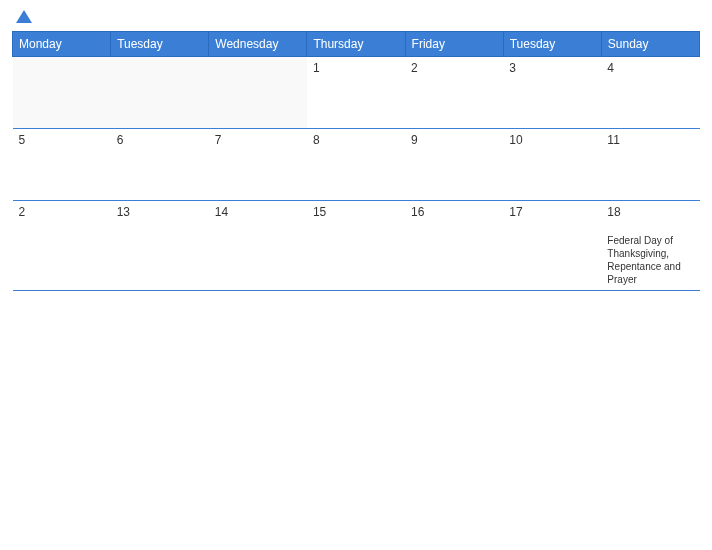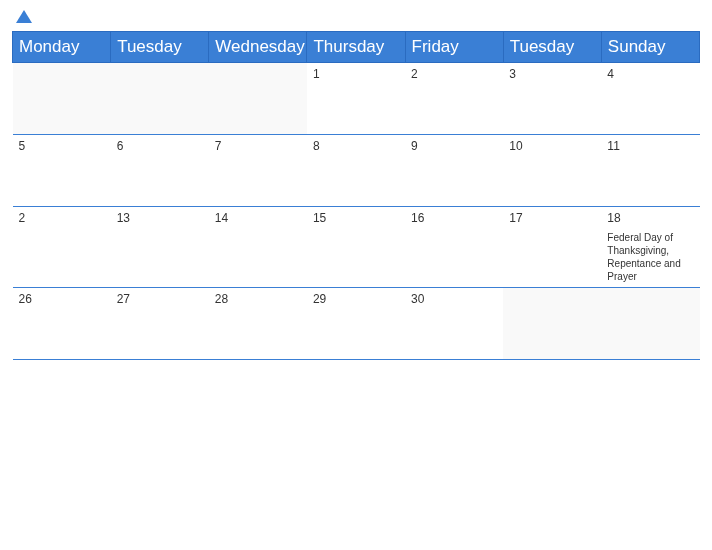--- a/index.html
+++ b/index.html
@@ -64,21 +64,21 @@
       text-align: right;
     }
     .calendar-grid {
       width: 100%;
       border-collapse: collapse;
       table-layout: fixed;
     }
     .calendar-grid thead tr th {
       background: #3a7fd5;
       color: #fff;
-      font-size: 17px;
+      font-size: 12px;
       font-weight: normal;
       padding: 5px 6px;
       text-align: left;
       border: 1px solid #2a6bc0;
     }
     .calendar-grid tbody tr {
       border-bottom: 1.5px solid #3a7fd5;
     }
     .calendar-grid tbody tr td {
       vertical-align: top;
@@ -90,21 +90,21 @@
       border-left: none;
     }
     .day-number {
       font-size: 12px;
       color: #333;
       display: block;
     }
     .holiday-text {
       font-size: 10px;
       color: #333;
-      margin-top: 6px;
+      margin-top: 15px;
       line-height: 1.3;
     }
     .empty-cell {
       background: #f9f9f9;
     }
   </style>
 </head>
 <body>
 
 <div class="calendar-container">
@@ -192,34 +192,15 @@
             <span class="day-number">16</span>
           </td>
           <td>
             <span class="day-number">17</span>
           </td>
           <td>
             <span class="day-number">18</span>
             <div class="holiday-text">Federal Day of Thanksgiving, Repentance and Prayer</div>
           </td>
         </tr>
-        <tr>
-          <td>
-            <span class="day-number">26</span>
-          </td>
-          <td>
-            <span class="day-number">27</span>
-          </td>
-          <td>
-            <span class="day-number">28</span>
-          </td>
-          <td>
-            <span class="day-number">29</span>
-          </td>
-          <td>
-            <span class="day-number">30</span>
-          </td>
-          <td class="empty-cell"></td>
-          <td class="empty-cell"></td>
-        </tr>
       </tbody>
   </table>
 </div>
 
 </body></html>

